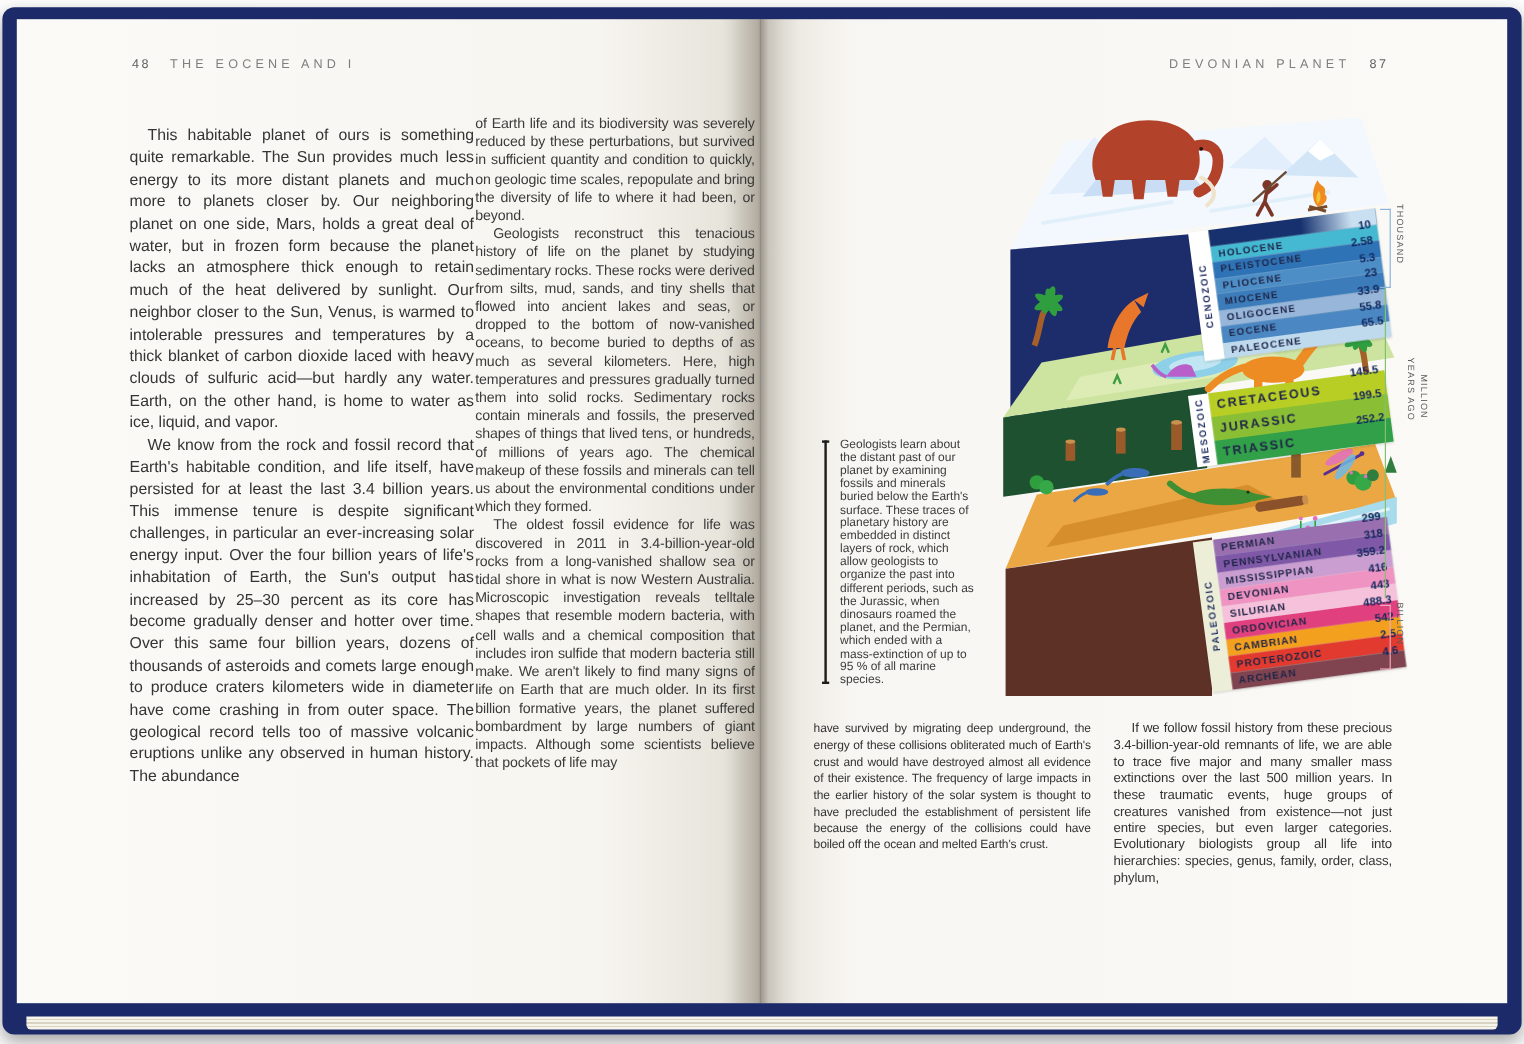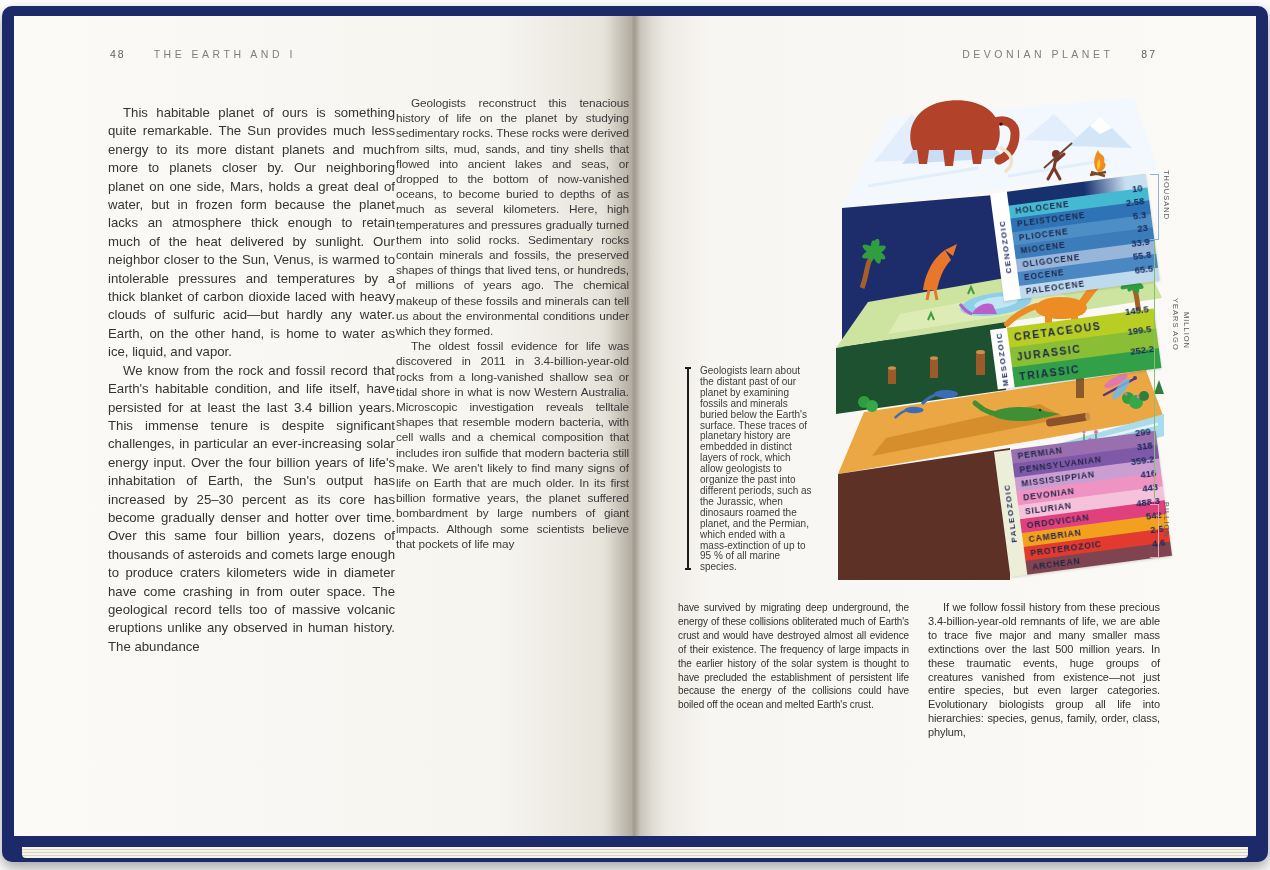--- a/index.html
+++ b/index.html
@@ -9,21 +9,21 @@
          box-shadow:0 6px 14px rgba(0,0,0,.35);}
   .page{position:absolute;top:16px;height:820px;}
   #page-left{left:14px;width:620px;background:linear-gradient(to right,#fbfaf7 0%,#f7f5f0 78%,#e6e3da 96%,#cfc9bc 100%);}
   #page-right{left:634px;width:622px;background:linear-gradient(to left,#fbfaf7 0%,#f8f6f2 88%,#eae7df 97%,#d6d1c6 100%);}
   #gutter{position:absolute;left:602px;top:16px;width:64px;height:820px;pointer-events:none;
           background:linear-gradient(to right,rgba(0,0,0,0) 0%,rgba(60,50,40,.20) 46%,rgba(40,32,24,.30) 51%,rgba(60,50,40,.12) 60%,rgba(0,0,0,0) 100%);}
   #page-stack{position:absolute;left:22px;right:22px;bottom:12px;height:11px;border-radius:0 0 4px 4px;
           background:repeating-linear-gradient(to bottom,#f7f4ea 0 2px,#d9d3c3 2px 3px);}
 
   
-  .runhead{position:absolute;top:48px;font-size:10.5px;letter-spacing:3.5px;color:#7e7e7e;display:flex;gap:28px;white-space:nowrap;}
+  .runhead{position:absolute;top:48px;font-size:10.5px;letter-spacing:3.5px;color:#7e7e7e;display:flex;gap:16px;white-space:nowrap;}
   .pagenum{color:#5f5f5f;letter-spacing:2px;}
 
   
   .col{position:absolute;text-align:justify;hyphens:auto;}
   #col-l1{left:108px;top:104px;width:287px;font-size:13.2px;line-height:18.4px;color:#343434;}
   #col-l2{left:396px;top:96px;width:233px;font-size:11.8px;line-height:15.2px;letter-spacing:-.1px;color:#3a3a3a;}
   #col-r1{left:678px;top:601px;width:231px;font-size:10px;line-height:13.9px;letter-spacing:-.1px;}
   #col-r2{left:928px;top:601px;width:232px;font-size:11px;line-height:13.9px;letter-spacing:-.1px;}
   .para{margin:0;}
   .para.ind{text-indent:15px;}
@@ -78,29 +78,30 @@
 
 <div id="stage">
   <div id="cover" style="background-color: rgb(29, 42, 106);"></div>
   <div id="page-stack"></div>
   <div id="page-left" class="page"></div>
   <div id="page-right" class="page"></div>
   <div id="gutter"></div>
 
   <div class="runhead" style="left:110px;">
     <span class="pagenum">48</span>
-    <span>THE EARTH AND I</span>
+    <span>THE EOCENE AND I</span>
   </div>
 
   <div class="col" id="col-l1">
     <p class="para ind">This habitable planet of ours is something quite remarkable. The Sun provides much less energy to its more distant planets and much more to planets closer by. Our neighboring planet on one side, Mars, holds a great deal of water, but in frozen form because the planet lacks an atmosphere thick enough to retain much of the heat delivered by sunlight. Our neighbor closer to the Sun, Venus, is warmed to intolerable pressures and temperatures by a thick blanket of carbon dioxide laced with heavy clouds of sulfuric acid—but hardly any water. Earth, on the other hand, is home to water as ice, liquid, and vapor.</p>
     <p class="para ind">We know from the rock and fossil record that Earth's habitable condition, and life itself, have persisted for at least the last 3.4 billion years. This immense tenure is despite significant challenges, in particular an ever-increasing solar energy input. Over the four billion years of life's inhabitation of Earth, the Sun's output has increased by 25–30 percent as its core has become gradually denser and hotter over time. Over this same four billion years, dozens of thousands of asteroids and comets large enough to produce craters kilometers wide in diameter have come crashing in from outer space. The geological record tells too of massive volcanic eruptions unlike any observed in human history. The abundance</p>
   </div>
 
   <div class="col" id="col-l2">
+    <p class="para">of Earth life and its biodiversity was severely reduced by these perturbations, but survived in sufficient quantity and condition to quickly, on geologic time scales, repopulate and bring the diversity of life to where it had been, or beyond.</p>
     <p class="para ind">Geologists reconstruct this tenacious history of life on the planet by studying sedimentary rocks. These rocks were derived from silts, mud, sands, and tiny shells that flowed into ancient lakes and seas, or dropped to the bottom of now-vanished oceans, to become buried to depths of as much as several kilometers. Here, high temperatures and pressures gradually turned them into solid rocks. Sedimentary rocks contain minerals and fossils, the preserved shapes of things that lived tens, or hundreds, of millions of years ago. The chemical makeup of these fossils and minerals can tell us about the environmental conditions under which they formed.</p>
     <p class="para ind">The oldest fossil evidence for life was discovered in 2011 in 3.4-billion-year-old rocks from a long-vanished shallow sea or tidal shore in what is now Western Australia. Microscopic investigation reveals telltale shapes that resemble modern bacteria, with cell walls and a chemical composition that includes iron sulfide that modern bacteria still make. We aren't likely to find many signs of life on Earth that are much older. In its first billion formative years, the planet suffered bombardment by large numbers of giant impacts. Although some scientists believe that pockets of life may</p>
   </div>
 
   <div class="runhead" style="right:113px;left:auto;">
     <span>DEVONIAN PLANET</span>
     <span class="pagenum">87</span>
   </div>
 
   <div id="cap-rule"></div>

